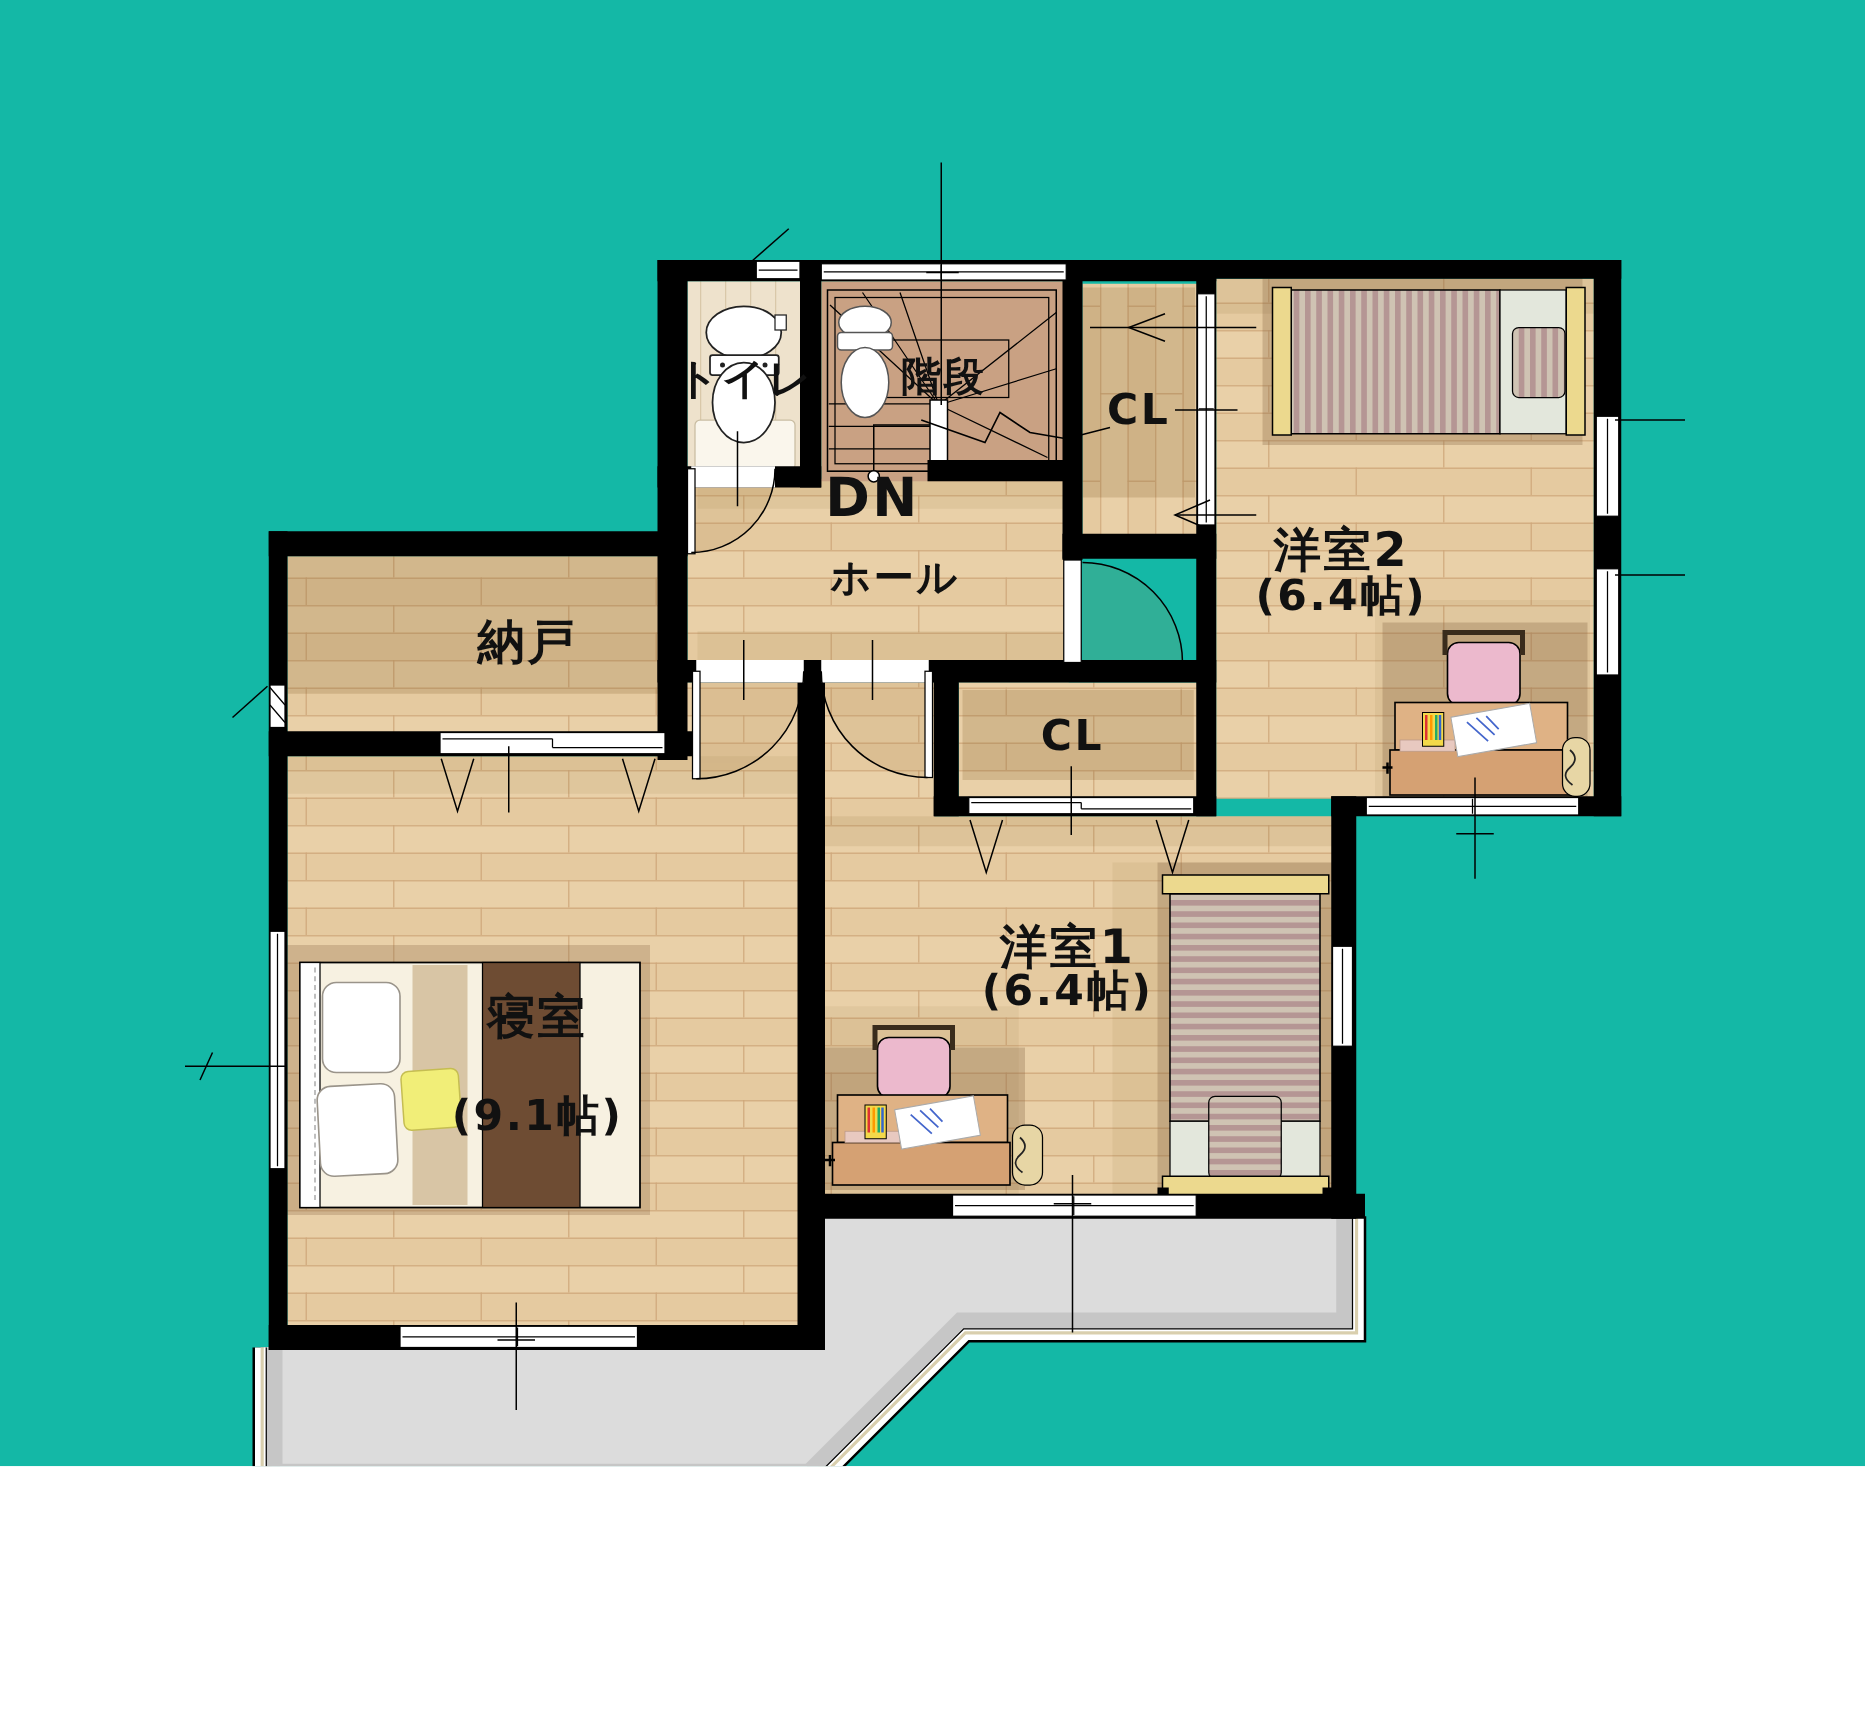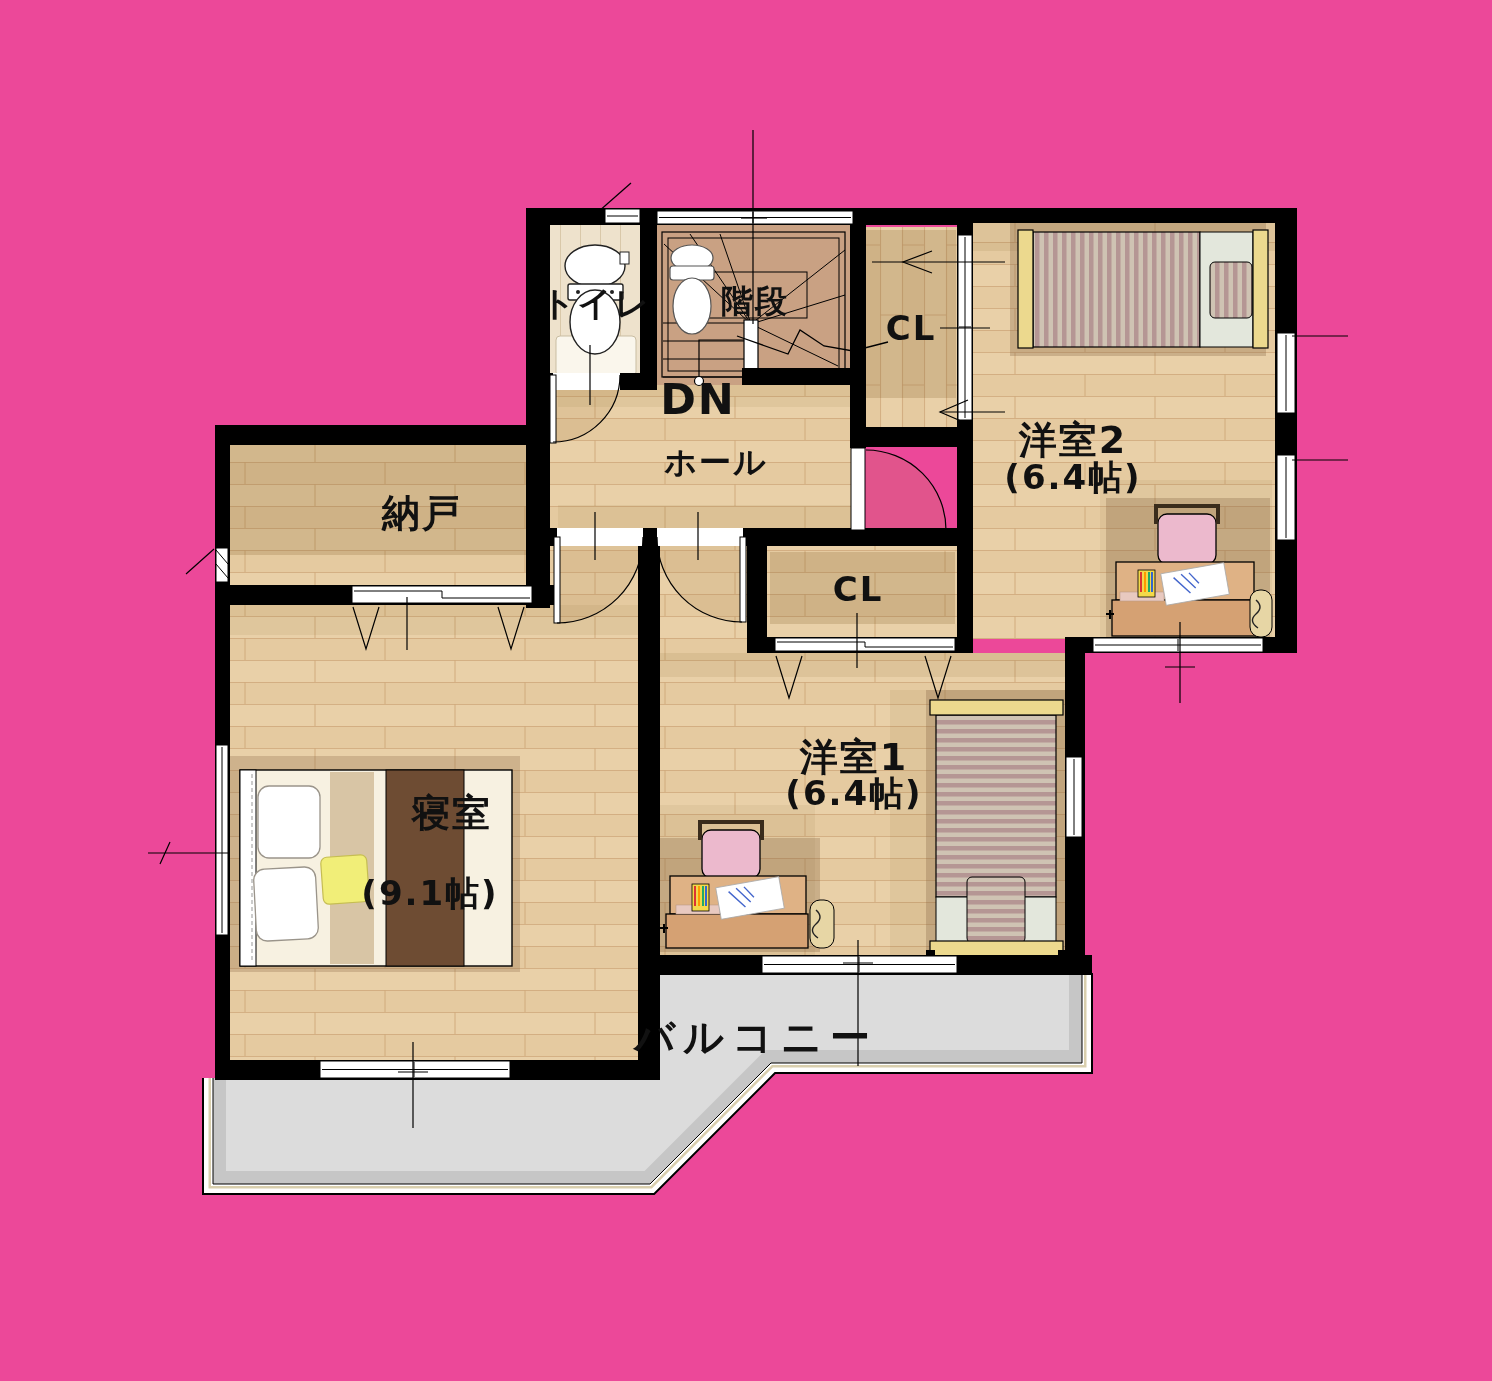--- a/index.html
+++ b/index.html
@@ -1,16 +1,16 @@
 <!DOCTYPE html>
 <html><head>
 <meta charset="utf-8">
 <style>
   html,body{margin:0;padding:0;background:#fff;}
-  #plan{position:relative;width:1492px;height:1381px;background:#ec4899;overflow:hidden;
+  #plan{position:relative;width:1492px;height:1173px;background:#14b8a6;overflow:hidden;
         font-family:"DejaVu Sans",sans-serif;}
   #plan svg{position:absolute;left:0;top:0;}
   .lbl{position:absolute;transform:translate(-50%,-50%);color:#111;font-weight:600;
        white-space:nowrap;letter-spacing:2px;line-height:1;}
   .lbl.s38{font-size:38px;}
   .lbl.s36{font-size:32px;}
   .lbl.s34{font-size:34px;}
   .lbl.s32{font-size:43px;font-weight:700;}
   .lbl.s40{font-size:40px;letter-spacing:8px;}
 </style>
@@ -335,20 +335,19 @@
   </g>
 </svg>
 
   <div class="lbl s34" style="left:596px;top:303px;">トイレ</div>
   <div class="lbl s36" style="left:755px;top:301px;">階段</div>
   <div class="lbl s32" style="left:698px;top:399px;">DN</div>
   <div class="lbl s36" style="left:716px;top:462px;">ホール</div>
   <div class="lbl s38" style="left:378px;top:513px;margin-left:44px;">納戸</div>
   <div class="lbl s34" style="left:911px;top:328px;">CL</div>
   <div class="lbl s34" style="left:858px;top:589px;">CL</div>
-  <div class="lbl s38" style="left:452px;top:813px;">寝室</div>
+  <div class="lbl s38" style="left:430px;top:813px;">寝室</div>
   <div class="lbl s34" style="left:430px;top:853px;margin-top:40px;">(9.1帖)</div>
   <div class="lbl s38" style="left:854px;top:757px;">洋室1</div>
   <div class="lbl s34" style="left:854px;top:793px;">(6.4帖)</div>
   <div class="lbl s38" style="left:1073px;top:440px;">洋室2</div>
   <div class="lbl s34" style="left:1073px;top:477px;">(6.4帖)</div>
-  <div class="lbl s40" style="left:756px;top:1037px;">バルコニー</div>
 </div>
 
 </body></html>

